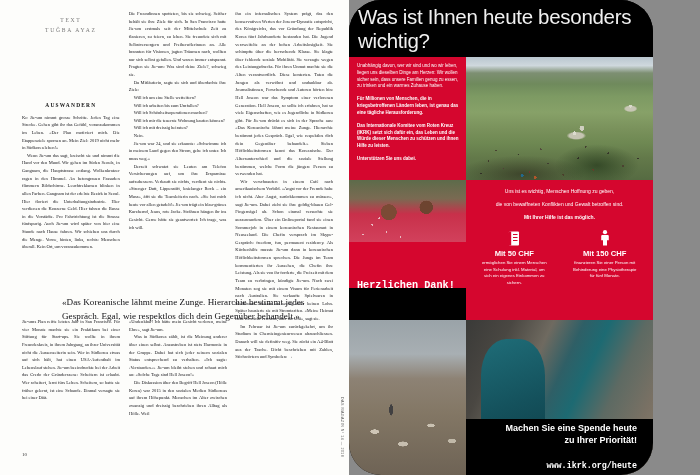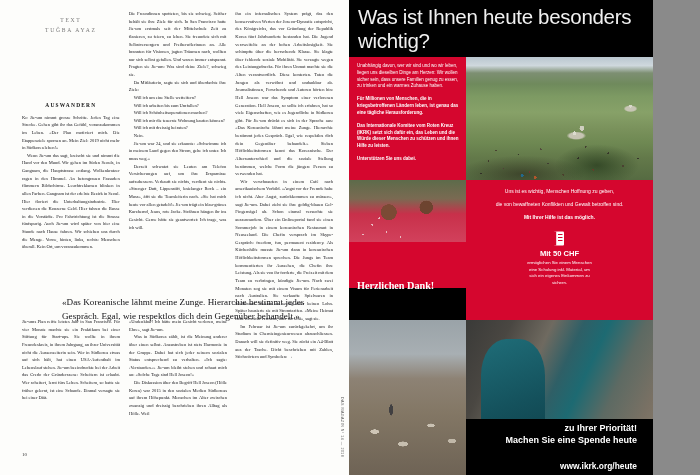--- a/index.html
+++ b/index.html
@@ -107,20 +107,21 @@
     white-space: nowrap;
   }
 
   
   .page-right {
     position: relative;
     width: 304px; height: 475px;
     background: #000;
     overflow: hidden;
     font-family: "Liberation Sans", sans-serif;
+    border-radius: 32px;
   }
   .ad-header {
     height: 57px;
     background: #000;
     display: flex;
     align-items: center;
     padding-left: 9px;
   }
   .ad-header h1 {
     color: #f0f0f0;
@@ -220,21 +221,21 @@
     height: 46px;
     background: #d5062e;
     display: flex;
     align-items: center;
     padding-left: 8px;
   }
   .thanks-band span {
     color: #fff;
     font-weight: bold;
     font-size: 10.2px;
-    font-family: Liberation Serif, serif;
+    font-family: Liberation Mono, monospace;
     margin-top: 40px;
   }
   .photo-shepherd {
     flex: 1;
     background:
       linear-gradient(to bottom, #9aa3a8 0%, #a8afb3 22%, #8d8274 38%, #837765 60%, #6e6355 100%);
     position: relative;
   }
   .photo-shepherd::after {
     content: "";
@@ -323,21 +324,21 @@
   .footer-cta {
     font-weight: bold;
     font-size: 9px;
     line-height: 1.32;
     font-family: "Liberation Sans", sans-serif;
   }
   .footer-url {
     font-weight: bold;
     font-size: 8.4px;
     margin-top: 14px;
-    font-family: Liberation Sans, sans-serif;
+    font-family: Liberation Mono, monospace;
   }
   .logo-block { width: 72px; text-align: center; }
   .logo-mark { display: block; margin: 0 auto 2px auto; }
   .logo-word {
     color: #fff;
     font-weight: bold;
     font-size: 17px;
     letter-spacing: 0.2px;
     font-family: "Liberation Sans", sans-serif;
   }
@@ -440,33 +441,43 @@
                 <rect x="5" y="3" width="4.5" height="1" fill="#d5062e"></rect>
                 <rect x="5" y="6" width="4.5" height="1" fill="#d5062e"></rect>
                 <rect x="5" y="9" width="4.5" height="1" fill="#d5062e"></rect>
               </svg>
             </div>
             <div class="tier-amount">Mit 50 CHF</div>
             <div class="tier-desc">ermöglichen Sie einem Menschen eine Schulung inkl. Material, um sich ein eigenes Einkommen zu sichern.</div>
           </div>
 
 
+          <div class="tier">
+            <div class="tier-icon">
+              <svg width="10" height="16" viewBox="0 0 10 16" aria-hidden="true">
+                <circle cx="5" cy="2.2" r="2.1" fill="#ffffff"></circle>
+                <path d="M2.3 5 h5.4 a1.1 1.1 0 0 1 1.1 1.1 v4.2 h-1.8 v5.2 h-4 v-5.2 h-1.8 v-4.2 a1.1 1.1 0 0 1 1.1 -1.1 z" fill="#ffffff"></path>
+              </svg>
+            </div>
+            <div class="tier-amount">Mit 150 CHF</div>
+            <div class="tier-desc">finanzieren Sie einer Person mit Behinderung eine Physiotherapie für fünf Monate.</div>
+          </div>
         </div>
       </div>
     </div>
 
     <div class="ad-row3">
       <div class="ad-footer-left">
         <div class="photo photo-shepherd" style="height:100%"></div>
       </div>
       <div class="photo photo-baker"></div>
     </div>
 
     <div class="ad-footer">
       <div class="footer-text">
+        <div class="footer-cta">Machen Sie eine Spende heute</div>
         <div class="footer-cta">zu Ihrer Priorität!</div>
-        <div class="footer-cta">Machen Sie eine Spende heute</div>
         <div class="footer-url">www.ikrk.org/heute</div>
       </div>
     </div>
 
   </div>
 </div>
 
 </body></html>

